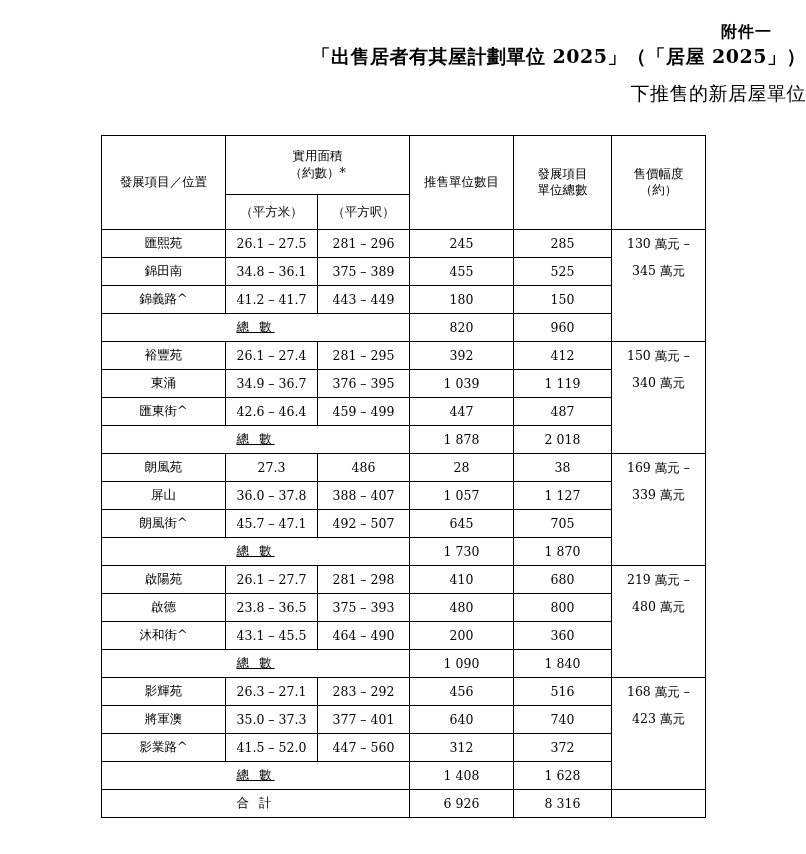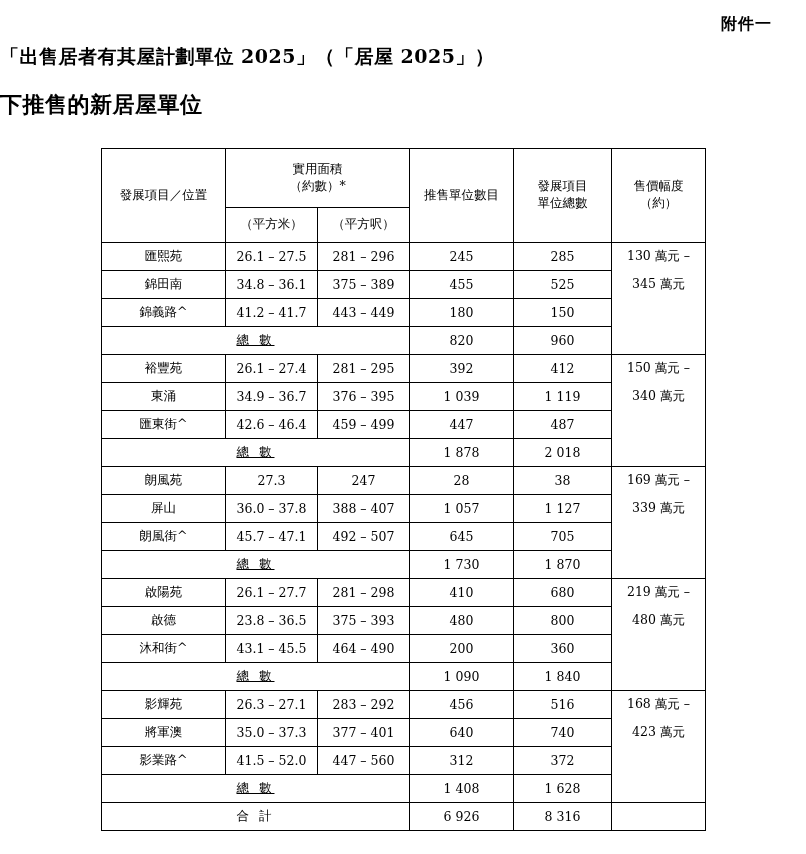--- a/index.html
+++ b/index.html
@@ -16,43 +16,43 @@
     overflow: hidden;
   }
   .page {
     position: relative;
     width: 806px;
     height: 854px;
     box-sizing: border-box;
   }
   .attachment-label {
     position: absolute;
-    top: 14px;
+    top: 22px;
     right: 34px;
     font-size: 16px;
     font-weight: bold;
     letter-spacing: 1px;
     font-family: Liberation Mono, monospace;
   }
   .title-block {
     padding-top: 42px;
-    text-align: left;
+    text-align: right;
   }
   .title-line {
     font-size: 19px;
     font-weight: bold;
     letter-spacing: 0.5px;
     line-height: 1.55;
   }
   .title-line-2 {
-    font-size: 22px;
-    font-weight: bold;
+    font-size: 19px;
+    font-weight: normal;
     letter-spacing: 0.5px;
     line-height: 1.55;
-    margin-top: 16px;
+    margin-top: 8px;
   }
   .table-wrap {
     margin: 26px auto 0 auto;
     width: 604px;
   }
   table.main {
     border-collapse: collapse;
     width: 100%;
     table-layout: fixed;
   }
@@ -228,21 +228,21 @@
         <tr>
           <td class="row-cell subtotal-label" colspan="3">總 數</td>
           <td class="row-cell">1 878</td>
           <td class="row-cell">2 018</td>
           <td class="row-cell price-cell nt"></td>
         </tr>
 
         <tr>
           <td class="row-cell estate-name">朗風苑</td>
           <td class="row-cell">27.3</td>
-          <td class="row-cell">247</td>
+          <td class="row-cell">486</td>
           <td class="row-cell">28</td>
           <td class="row-cell">38</td>
           <td class="row-cell price-cell nb">169 萬元 –</td>
         </tr>
         <tr>
           <td class="row-cell loc-cell">屏山</td>
           <td class="row-cell">36.0 – 37.8</td>
           <td class="row-cell">388 – 407</td>
           <td class="row-cell">1 057</td>
           <td class="row-cell">1 127</td>

